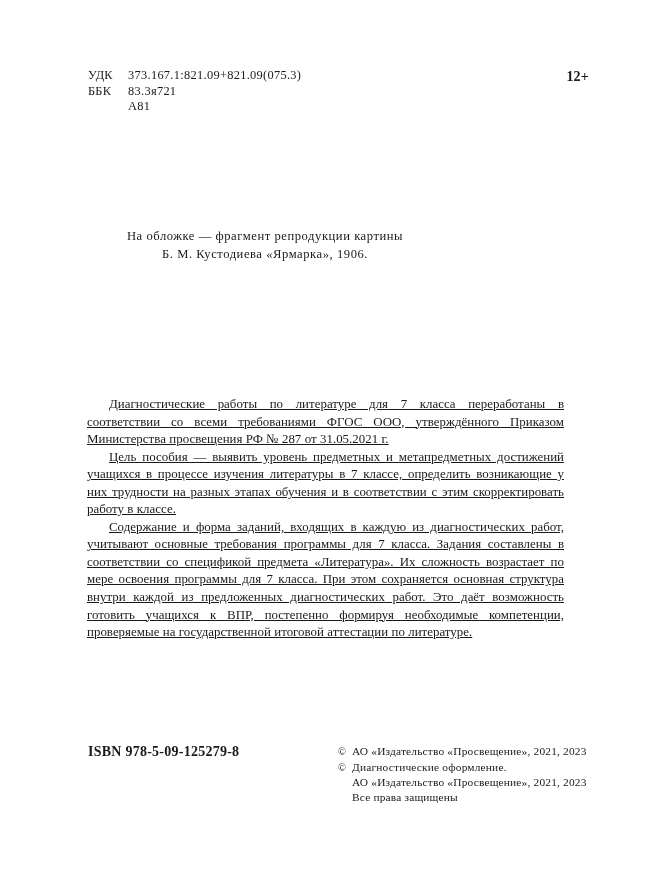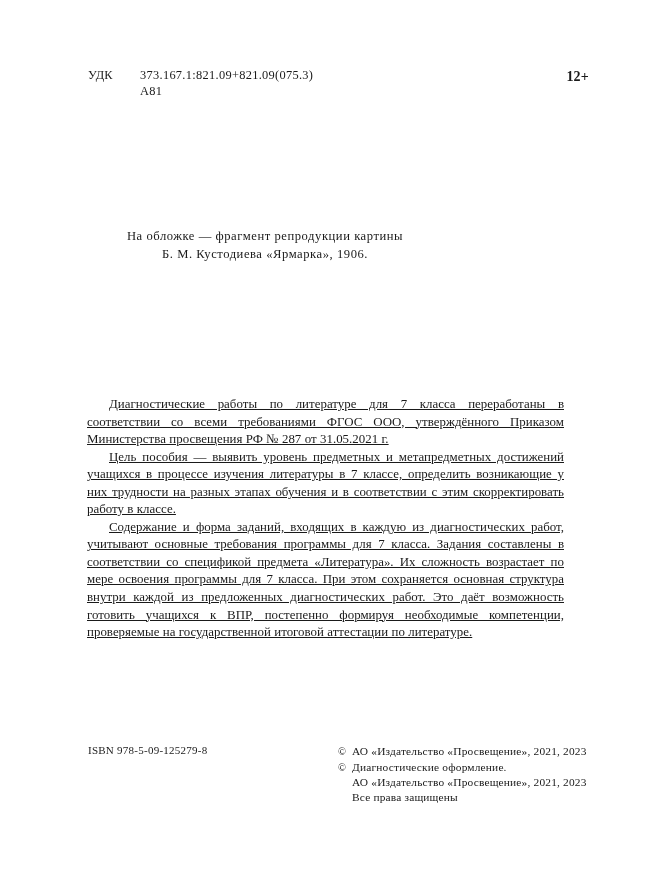--- a/index.html
+++ b/index.html
@@ -36,21 +36,20 @@
   .class-row {
     display: flex;
     white-space: nowrap;
   }
   .class-label {
     width: 40px;
     flex: 0 0 40px;
   }
   .class-value {
     letter-spacing: 0.3px;
-    margin-left: 12px;
   }
 
   .age-mark {
     position: absolute;
     right: 86px;
     top: 69px;
     font-size: 14px;
     font-weight: bold;
     letter-spacing: 0.2px;
   }
@@ -88,22 +87,22 @@
   }
   .annotation p:last-child {
     text-align-last: left;
   }
 
   
   .isbn {
     position: absolute;
     left: 88px;
     top: 744px;
-    font-size: 11px;
-    font-weight: normal;
+    font-size: 14px;
+    font-weight: bold;
     letter-spacing: 0.25px;
     white-space: nowrap;
   }
   .copyright {
     position: absolute;
     left: 338px;
     top: 744px;
     font-size: 11.4px;
     line-height: 14.6px;
     letter-spacing: 0.18px;
@@ -127,20 +126,24 @@
 </style>
 </head>
 <body>
 
 <div class="page">
 
   <div class="class-block">
     <div class="class-row">
       <span class="class-label">УДК</span>
       <span class="class-value">373.167.1:821.09+821.09(075.3)</span>
+    </div>
+    <div class="class-row">
+      <span class="class-label">ББК</span>
+      <span class="class-value">83.3я721</span>
     </div>
     <div class="class-row">
       <span class="class-label"></span>
       <span class="class-value">А81</span>
     </div>
   </div>
 
   <div class="age-mark">12+</div>
 
   <div class="cover-credit">

